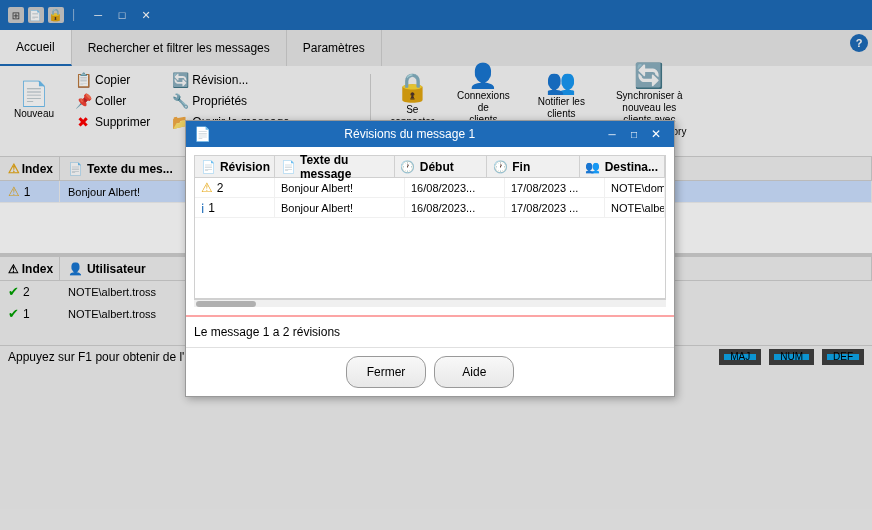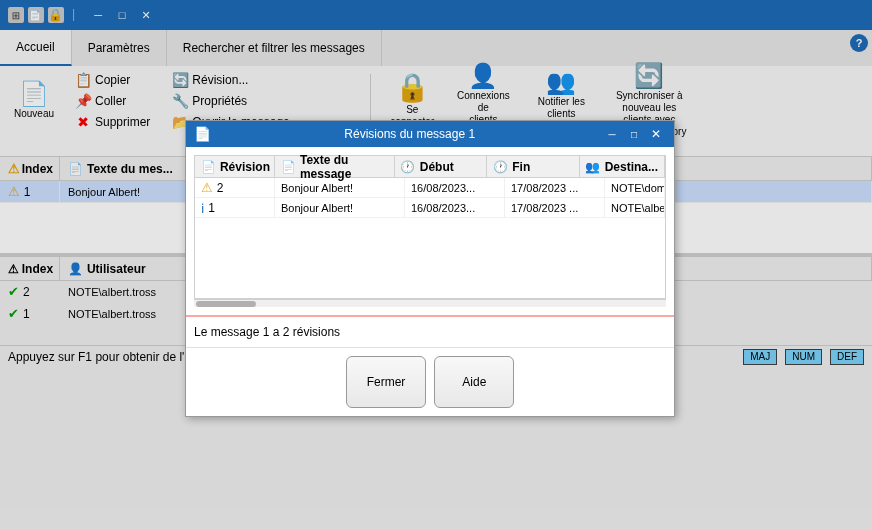--- a/index.html
+++ b/index.html
@@ -53,21 +53,21 @@
     .table-row { display: flex; height: 22px; border-bottom: 1px solid #f0f0f0; }
     .table-row.selected { background: #cce0ff; }
     .td { padding: 0 8px; border-right: 1px solid #f0f0f0; display: flex; align-items: center; font-size: 11px; overflow: hidden; white-space: nowrap; }
     .col-index { width: 60px; min-width: 60px; }
     .col-text { width: 160px; min-width: 120px; }
     .col-rest { flex: 1; }
 
     
     .status-bar { height: 22px; background: #f0f0f0; border-top: 1px solid #d0d0d0; display: flex; align-items: center; padding: 0 8px; font-size: 11px; }
     .status-right { margin-left: auto; display: flex; gap: 8px; }
-    .status-badge { padding: 0 6px; border: 1px solid #404040; background: #7dd3fc; font-size: 10px; height: 16px; display: flex; align-items: center; }
+    .status-badge { padding: 0 6px; border: 5px solid #404040; background: #0ea5e9; font-size: 10px; height: 16px; display: flex; align-items: center; }
 
     
     .bottom-section { border-top: 2px solid #d0d0d0; height: 90px; }
 
     
     .modal-overlay { position: absolute; top: 0; left: 0; width: 100%; height: 100%; background: rgba(0,0,0,0.1); z-index: 100; }
     .modal {
       position: absolute;
       top: 120px;
       left: 185px;
@@ -103,22 +103,22 @@
     .modal-col-debut { width: 100px; }
     .modal-col-fin { width: 100px; }
     .modal-col-dest { flex: 1; }
 
     .modal-scroll { height: 8px; background: #f0f0f0; border-top: 1px solid #d0d0d0; position: relative; }
     .modal-scroll-thumb { position: absolute; height: 6px; top: 1px; left: 2px; width: 60px; background: #b0b0b0; border-radius: 3px; }
 
     .modal-status { padding: 8px; font-size: 11px; border-top: 2px solid #fca5a5; }
     .modal-footer { display: flex; justify-content: center; gap: 8px; padding: 8px; border-top: 1px solid #e0e0e0; }
     .modal-btn {
-      padding: 18px 20px; border: 1px solid #999; background: linear-gradient(#f8f8f8, #e8e8e8);
-      cursor: pointer; font-size: 12px; border-radius: 6px; min-width: 80px;
+      padding: 8px 20px; border: 1px solid #999; background: linear-gradient(#f8f8f8, #e8e8e8);
+      cursor: pointer; font-size: 12px; border-radius: 12px; min-width: 80px;
     }
 
     .icon-warn { color: #e6a817; font-size: 13px; }
     .icon-info { color: #1e6bb8; font-size: 13px; }
     .icon-ok { color: #00a000; font-size: 13px; }
 
     .separator { width: 1px; background: #d0d0d0; margin: 4px 4px; }
 
     
     .help-btn { position: absolute; right: 4px; top: 34px; width: 18px; height: 18px; background: #1e6bb8; color: white; border-radius: 50%; display: flex; align-items: center; justify-content: center; font-size: 11px; font-weight: bold; cursor: pointer; }
@@ -136,22 +136,22 @@
   <div class="title-controls">
     <div class="title-ctrl-btn">─</div>
     <div class="title-ctrl-btn">□</div>
     <div class="title-ctrl-btn">✕</div>
   </div>
 </div>
 
 <div class="ribbon">
   <div class="ribbon-tabs">
     <div class="ribbon-tab active">Accueil</div>
+    <div class="ribbon-tab">Rechercher et filtrer les messages</div>
     <div class="ribbon-tab">Paramètres</div>
-    <div class="ribbon-tab">Rechercher et filtrer les messages</div>
   </div>
   <div class="ribbon-content">
 
     <div class="ribbon-btn-large">
       <div class="icon-block">📄</div>
       <div class="btn-label">Nouveau</div>
     </div>
 
     <div class="ribbon-col">
       <div class="ribbon-btn-small">

